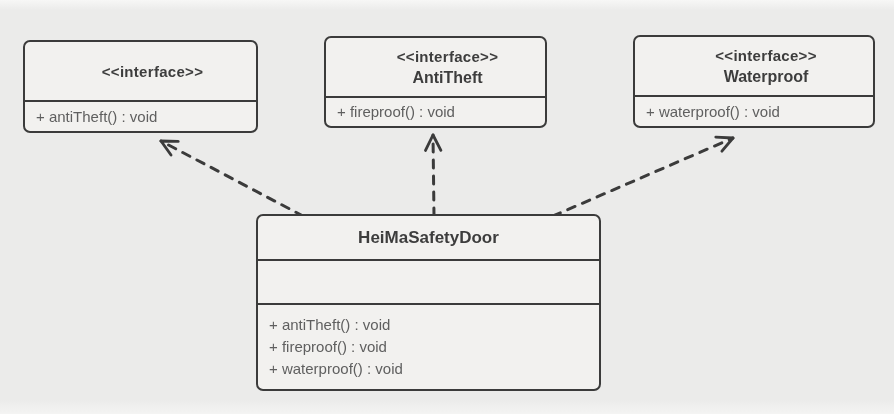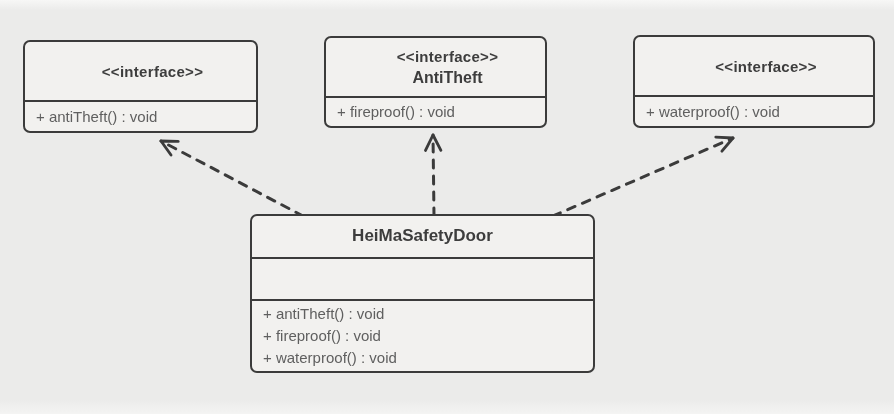--- a/index.html
+++ b/index.html
@@ -91,21 +91,21 @@
   .method {
     color: var(--method);
     font-size: 15px;
     line-height: 22px;
     white-space: nowrap;
   }
   
   .iface-antitheft  { left: 23px;  top: 40px; width: 235px; height: 93px; }
   .iface-fireproof  { left: 324px; top: 36px; width: 223px; height: 92px; }
   .iface-waterproof { left: 633px; top: 35px; width: 242px; height: 93px; }
-  .class-box        { left: 250px; top: 214px; width: 345px; height: 159px; }
+  .class-box        { left: 256px; top: 214px; width: 345px; height: 177px; }
 </style>
 </head>
 <body>
 
 <div class="canvas" style="--bg: #ebebea; --fill: #f2f1ef; --border: #3b3b3b; --heading: #3d3d3d; --method: #5f5f5f;">
 
   <svg class="connector-layer" width="894" height="414" viewBox="0 0 894 414">
     <defs>
       <marker id="openArrow" viewBox="0 0 20 20" refX="17" refY="10" markerWidth="22" markerHeight="22" markerUnits="userSpaceOnUse" orient="auto">
         <path class="arrow-head-path" d="M3,3 L17,10 L3,17"></path>
@@ -131,20 +131,21 @@
       <div class="iface-name">AntiTheft</div>
     </div>
     <div class="methods-compartment">
       <div class="method">+ fireproof() : void</div>
     </div>
   </div>
 
   <div class="box iface iface-waterproof">
     <div class="box-header">
       <div class="stereotype">&lt;&lt;interface&gt;&gt;</div>
+      <div class="iface-name">Waterproof</div>
     </div>
     <div class="methods-compartment">
       <div class="method">+ waterproof() : void</div>
     </div>
   </div>
 
   <div class="box class-box">
     <div class="box-header class-header">
       <div class="class-name">HeiMaSafetyDoor</div>
     </div>

